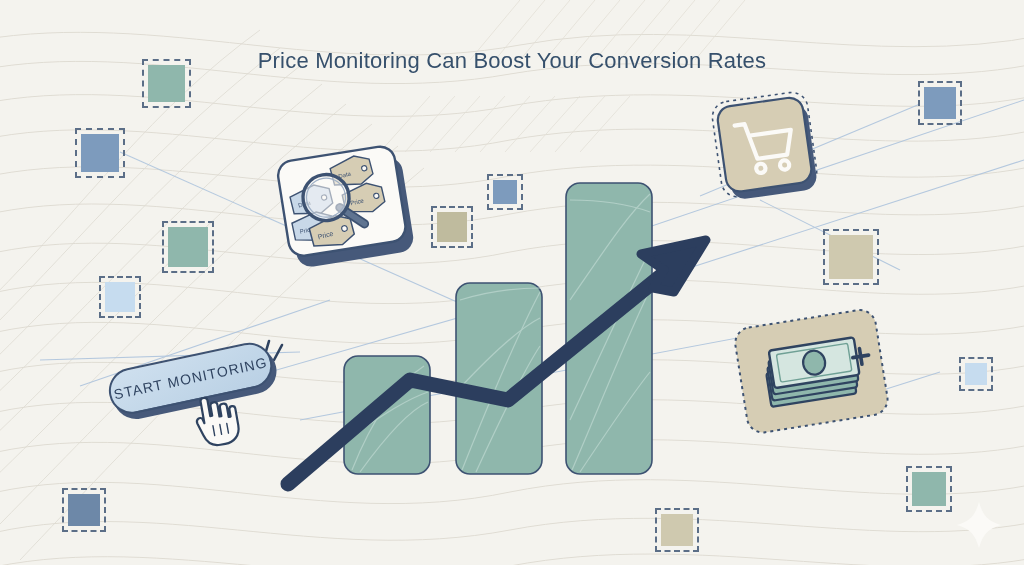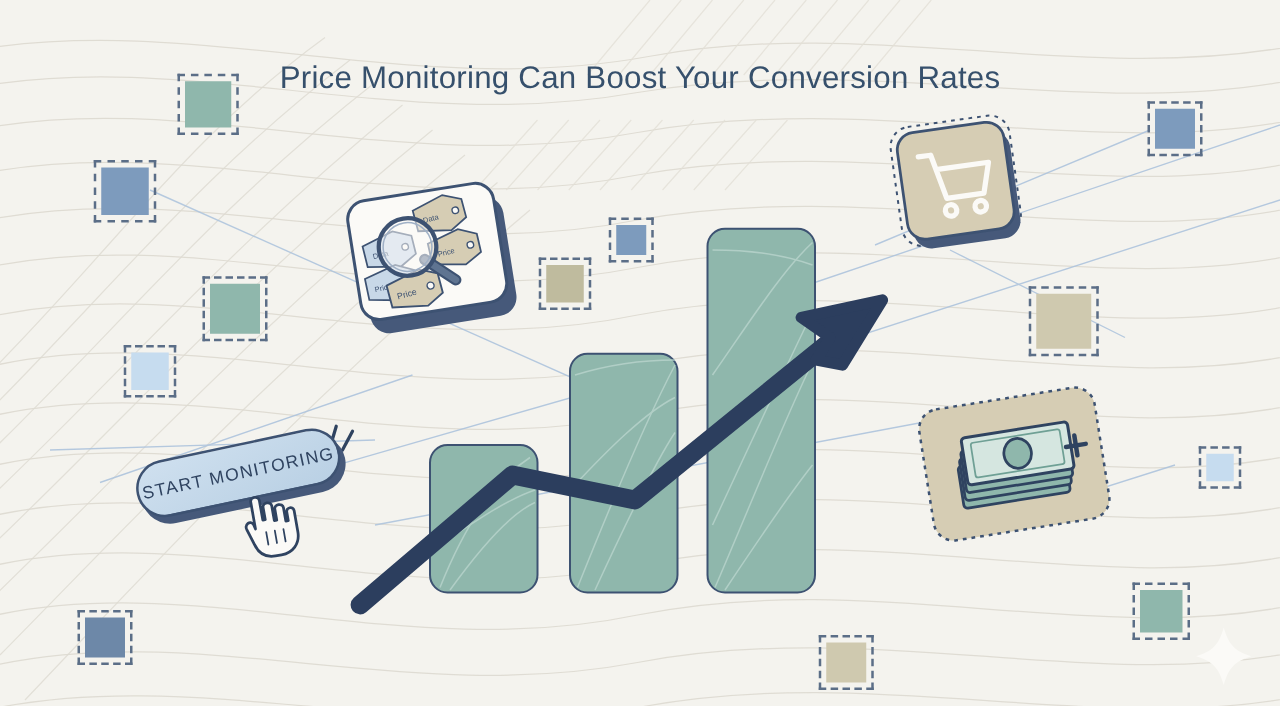--- a/index.html
+++ b/index.html
@@ -22,21 +22,21 @@
     width: 1024px;
     height: 565px;
   }
   #title {
     position: absolute;
     left: 0;
     top: 48px;
     width: 1024px;
     text-align: center;
     font-family: "Liberation Sans", sans-serif;
-    font-size: 25px;
+    font-size: 22px;
     font-weight: 400;
     letter-spacing: 0.2px;
     color: #36506c;
     white-space: nowrap;
   }
   .deco-sq {
     position: absolute;
     box-sizing: border-box;
     border: 2px dashed #5b6e87;
     padding: 4px;

